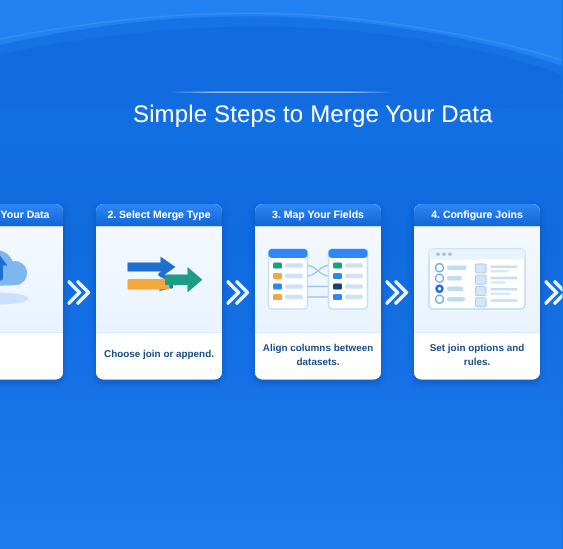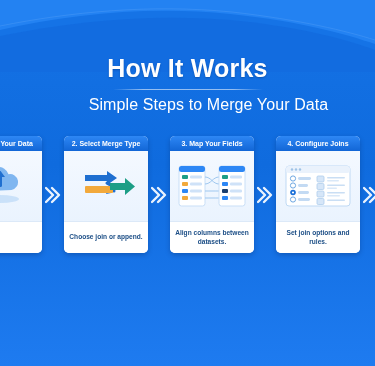--- a/index.html
+++ b/index.html
@@ -78,21 +78,20 @@
 
   <div class="wave">
     <svg viewBox="0 0 375 72" preserveAspectRatio="none">
       <path d="M0,30 C70,14 150,6 230,14 C300,21 345,34 375,44 L375,72 L0,72 Z" fill="#1573E6"></path>
       <path d="M0,36 C80,20 160,13 240,21 C305,28 348,40 375,50 L375,72 L0,72 Z" fill="#1269DD" opacity=".75"></path>
       <path d="M0,26 C70,12 150,4 232,12 C302,20 346,31 375,40" fill="none" stroke="#4D9BF7" stroke-width="1" opacity=".45"></path>
     </svg>
   </div>
 
   <div class="header">
-    <div class="title">How It Works</div>
     <div class="divider"></div>
     <div class="subtitle">Simple Steps to Merge Your Data</div>
   </div>
 
   <div class="strip">
 
     <div class="card">
       <div class="card-head">1. Upload Your Data</div>
       <div class="card-art">
         <svg width="56" height="42" viewBox="0 0 56 42">

